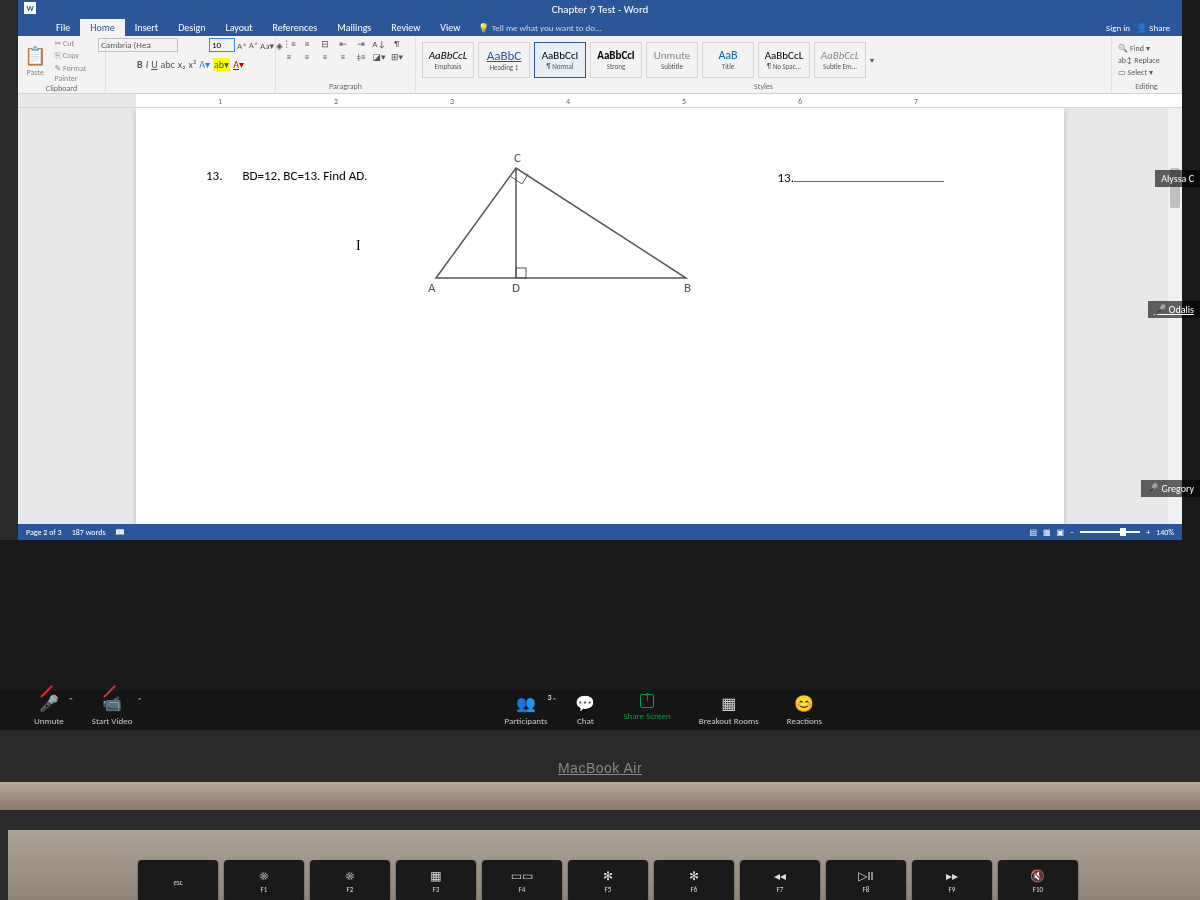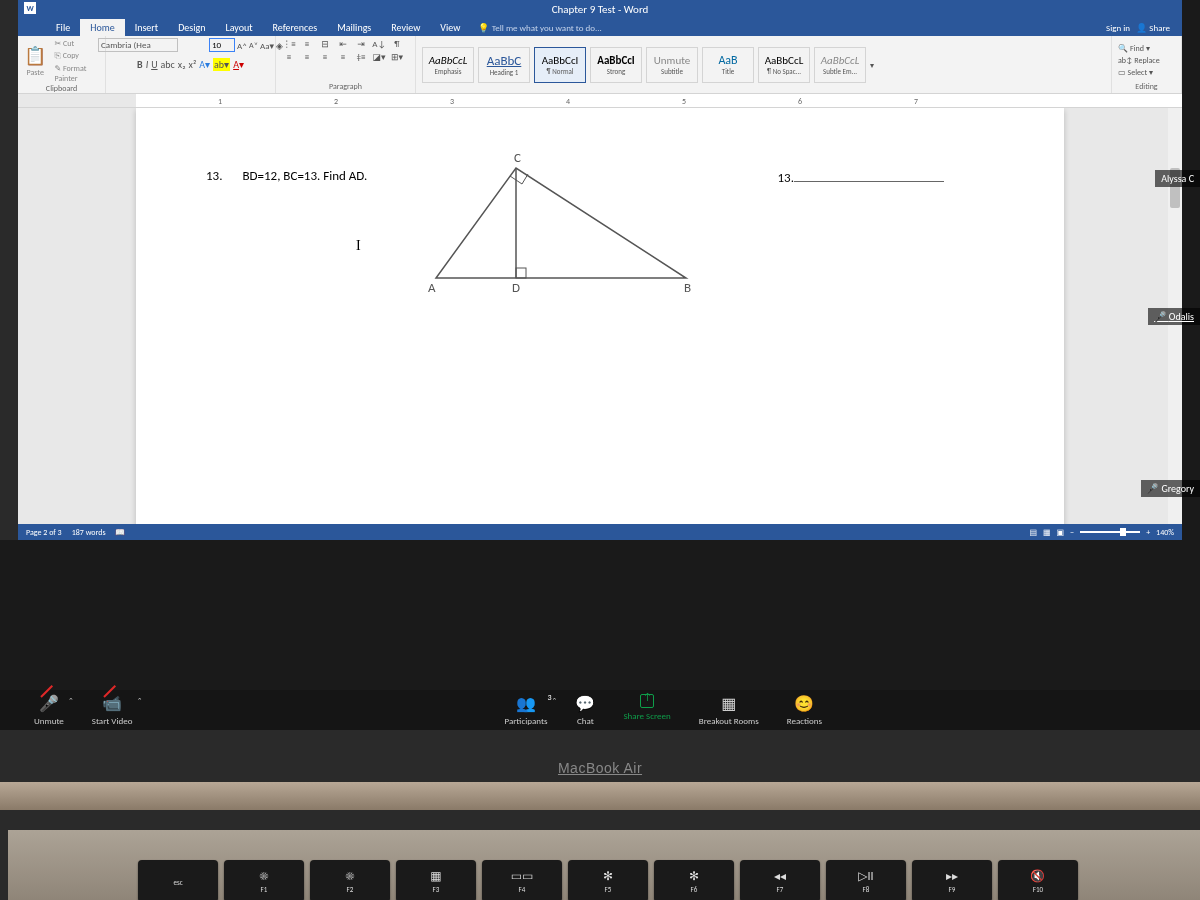--- a/index.html
+++ b/index.html
@@ -82,21 +82,21 @@
 .status-bar .status-left { display: flex; gap: 10px; }
 .status-bar .status-right { margin-left: auto; display: flex; gap: 6px; align-items: center; }
 .zoom-slider { width: 60px; height: 2px; background: #fff; position: relative; }
 .zoom-slider::after { content: ''; position: absolute; left: 40px; top: -3px; width: 6px; height: 8px; background: #fff; }
 
 
 .zoom-thumbs { position: absolute; right: 0; top: 0; width: 18px; height: 540px; background: #1a1a1a; }
 
 .participant-label { position: absolute; right: 0; background: rgba(0,0,0,0.6); color: #fff; font-size: 10px; padding: 2px 6px; }
 .alyssa { top: 170px; }
-.odalis { top: 308px; text-decoration: underline; }
+.odalis { top: 301px; text-decoration: underline; }
 .gregory { top: 480px; }
 
 
 .dark-gap { position: absolute; top: 540px; left: 0; width: 1200px; height: 150px; background: #1a1a1a; }
 
 
 .zoom-bar { position: absolute; top: 690px; left: 0; width: 1200px; height: 40px; background: rgba(20,20,20,0.95); display: flex; align-items: center; padding: 0 20px; }
 .zoom-btn { display: flex; flex-direction: column; align-items: center; color: #ccc; font-size: 9px; gap: 2px; cursor: pointer; padding: 0 14px; position: relative; }
 .zoom-btn .zicon { font-size: 16px; }
 .zoom-btn.green { color: #0e9e4a; }
@@ -242,20 +242,21 @@
         <div class="style-item">
             <span class="style-sample">AaBbCcL</span>
             <span class="style-name">¶ No Spac...</span>
           </div>
         <div class="style-item">
             <span class="style-sample" style="font-style:italic;color:#888">AaBbCcL</span>
             <span class="style-name">Subtle Em...</span>
           </div>
         <span style="font-size:8px;color:#555">▾</span>
       </div>
+      <div class="group-label">Styles</div>
     </div>
 
     <div class="ribbon-group editing-grp">
       <div class="group-content">
         <div class="edit-list">
           <span>🔍 <span>Find</span> ▾</span>
           <span>ab↕ <span>Replace</span></span>
           <span>▭ <span>Select</span> ▾</span>
         </div>
       </div>

